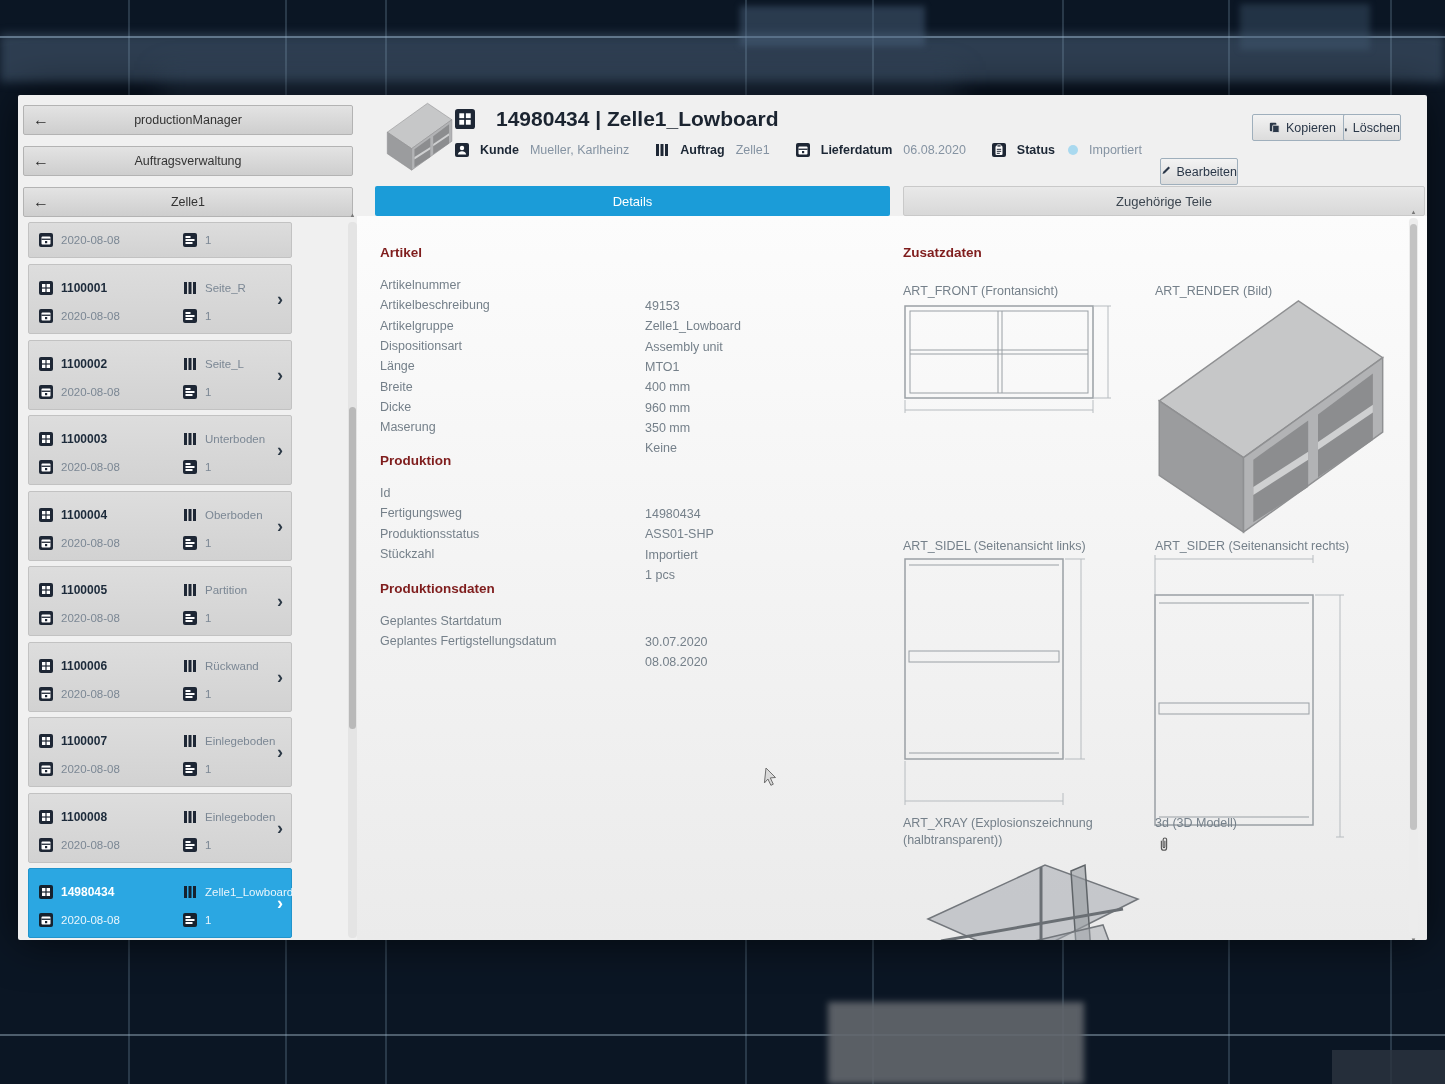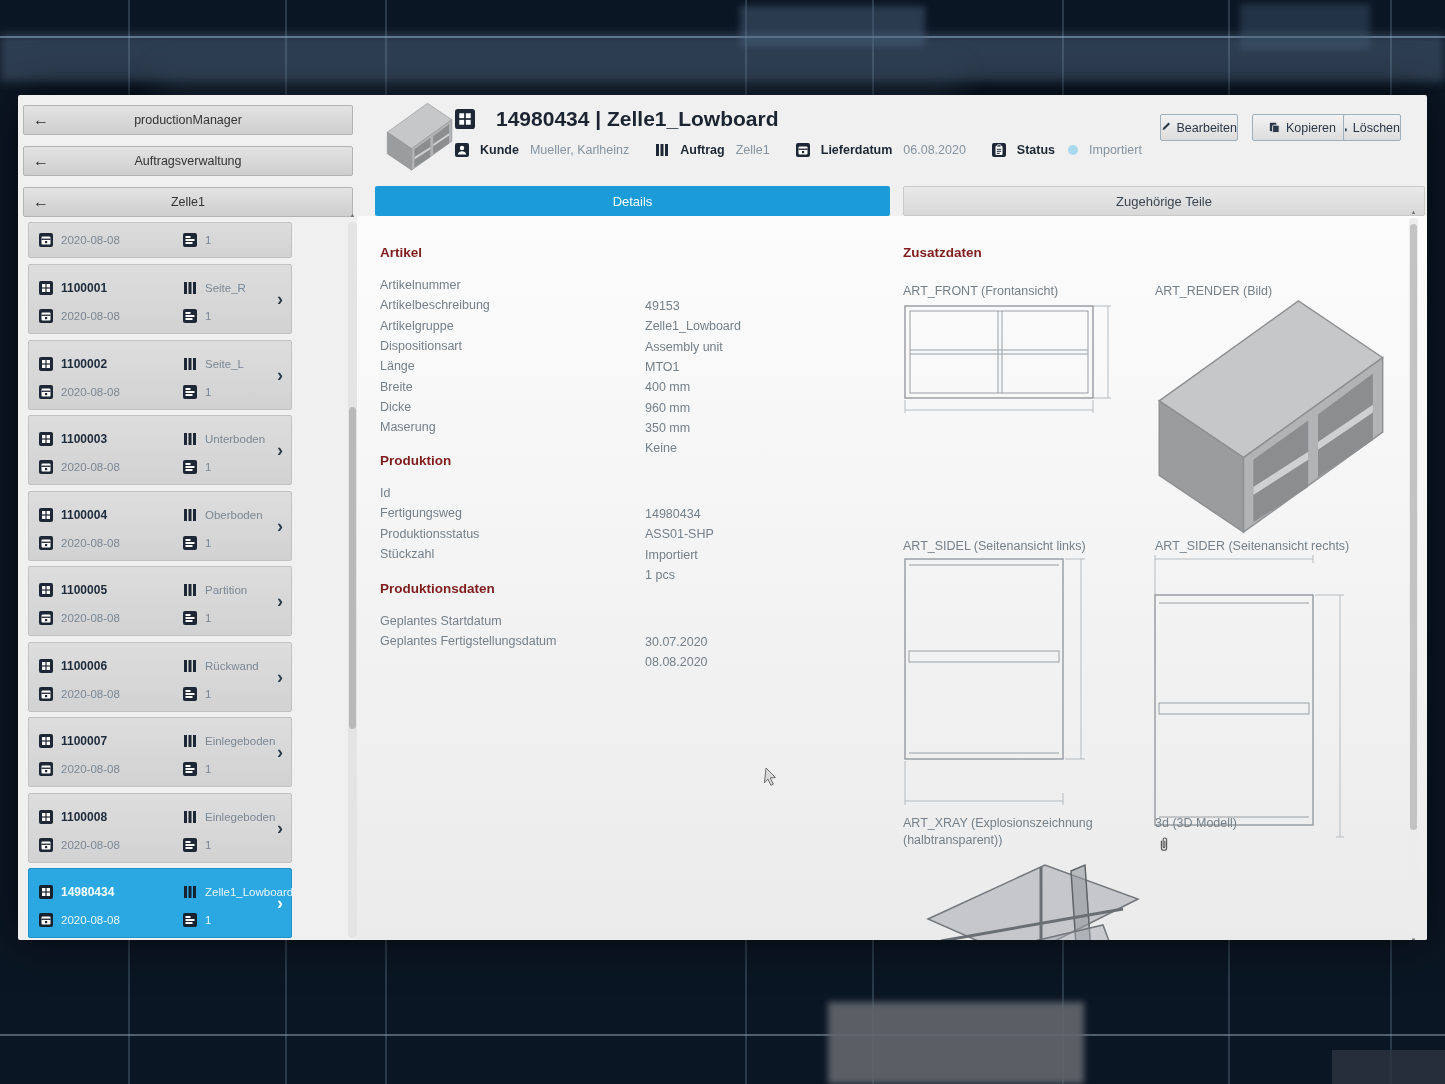--- a/index.html
+++ b/index.html
@@ -59,21 +59,21 @@
   #page-title { font-size:21px; font-weight:bold; color:#1b2430; }
   #meta-row { position:absolute; left:437px; top:48px; display:flex; align-items:center; gap:26px; }
   .meta { display:flex; align-items:center; gap:11px; font-size:12.5px; }
   .meta b { color:#1c2735; }
   .meta .mval { color:#8593a2; }
   .status-dot { width:10px; height:10px; border-radius:50%; background:#a9d9ef; display:inline-block; margin-left:2px; }
 
   .hdr-btn { position:absolute; top:19px; height:27px; background:linear-gradient(#f3f3f3,#dcdcdc);
              border:1px solid #9fafbc; border-radius:2px; display:flex; align-items:center; justify-content:center;
              gap:5px; font-size:12.5px; color:#2a3748; cursor:pointer; }
-  #btn-edit { left:1142px; width:78px; }
+  #btn-edit { left:1142px; width:78px;margin-top:44px; }
   #btn-copy { left:1234px; width:100px; }
   #btn-delete { left:1325px; width:58px; }
   .bicon { width:13px; height:13px; }
 
   
   .tab { position:absolute; top:91px; height:30px; display:flex; align-items:center; justify-content:center;
          font-size:13px; cursor:pointer; border-radius:2px; }
   #tab-details { left:357px; width:515px; background:#1b9cd8; color:#ffffff; }
   #tab-parts { left:885px; width:522px; background:linear-gradient(#e9e9e9,#d8d8d8); border:1px solid #c9c9c9; color:#3c4650; }
 

